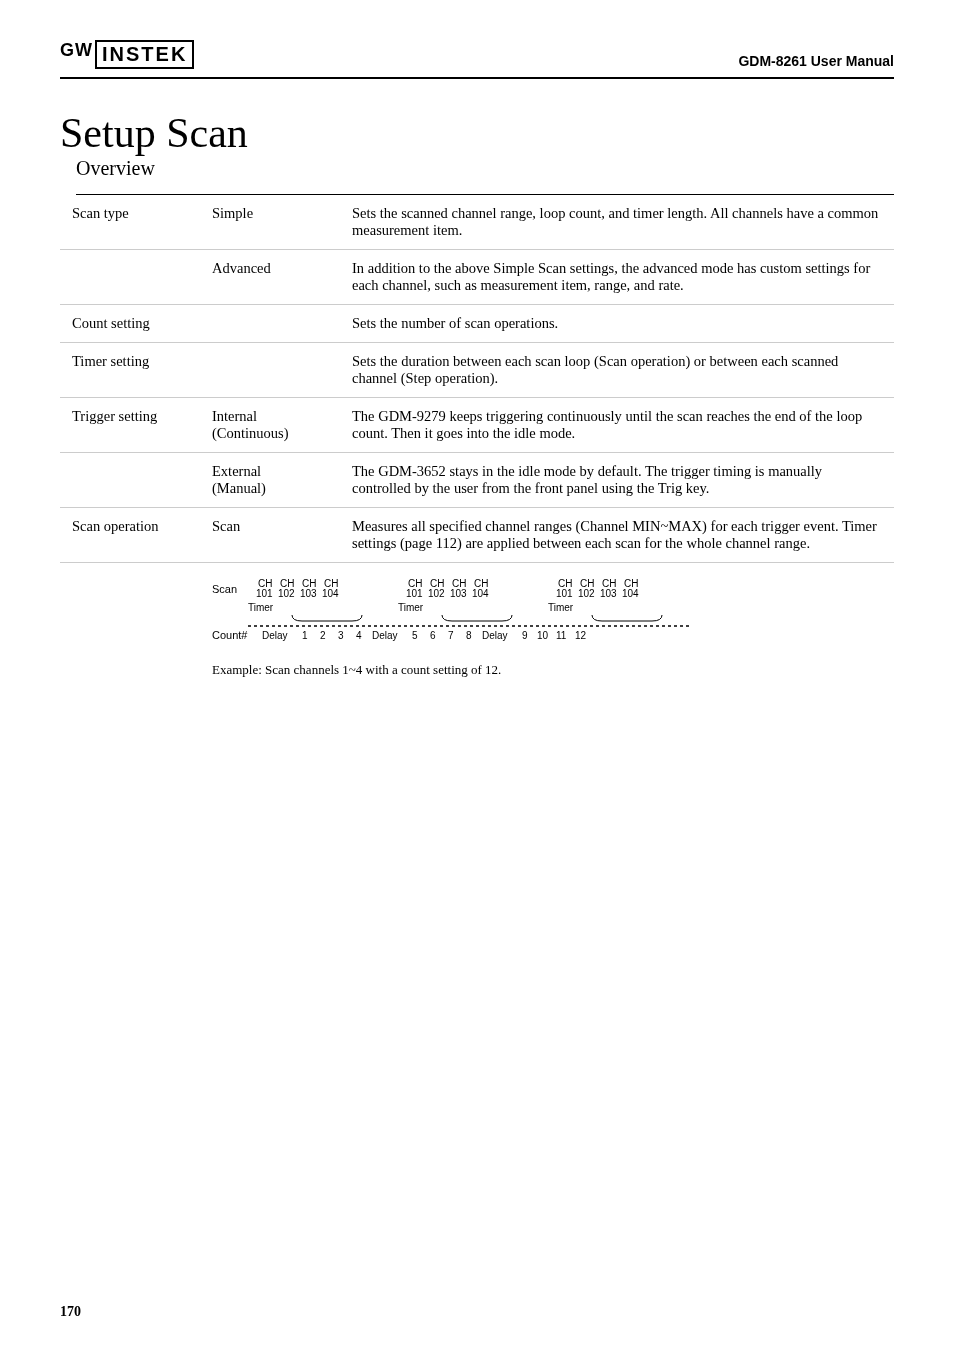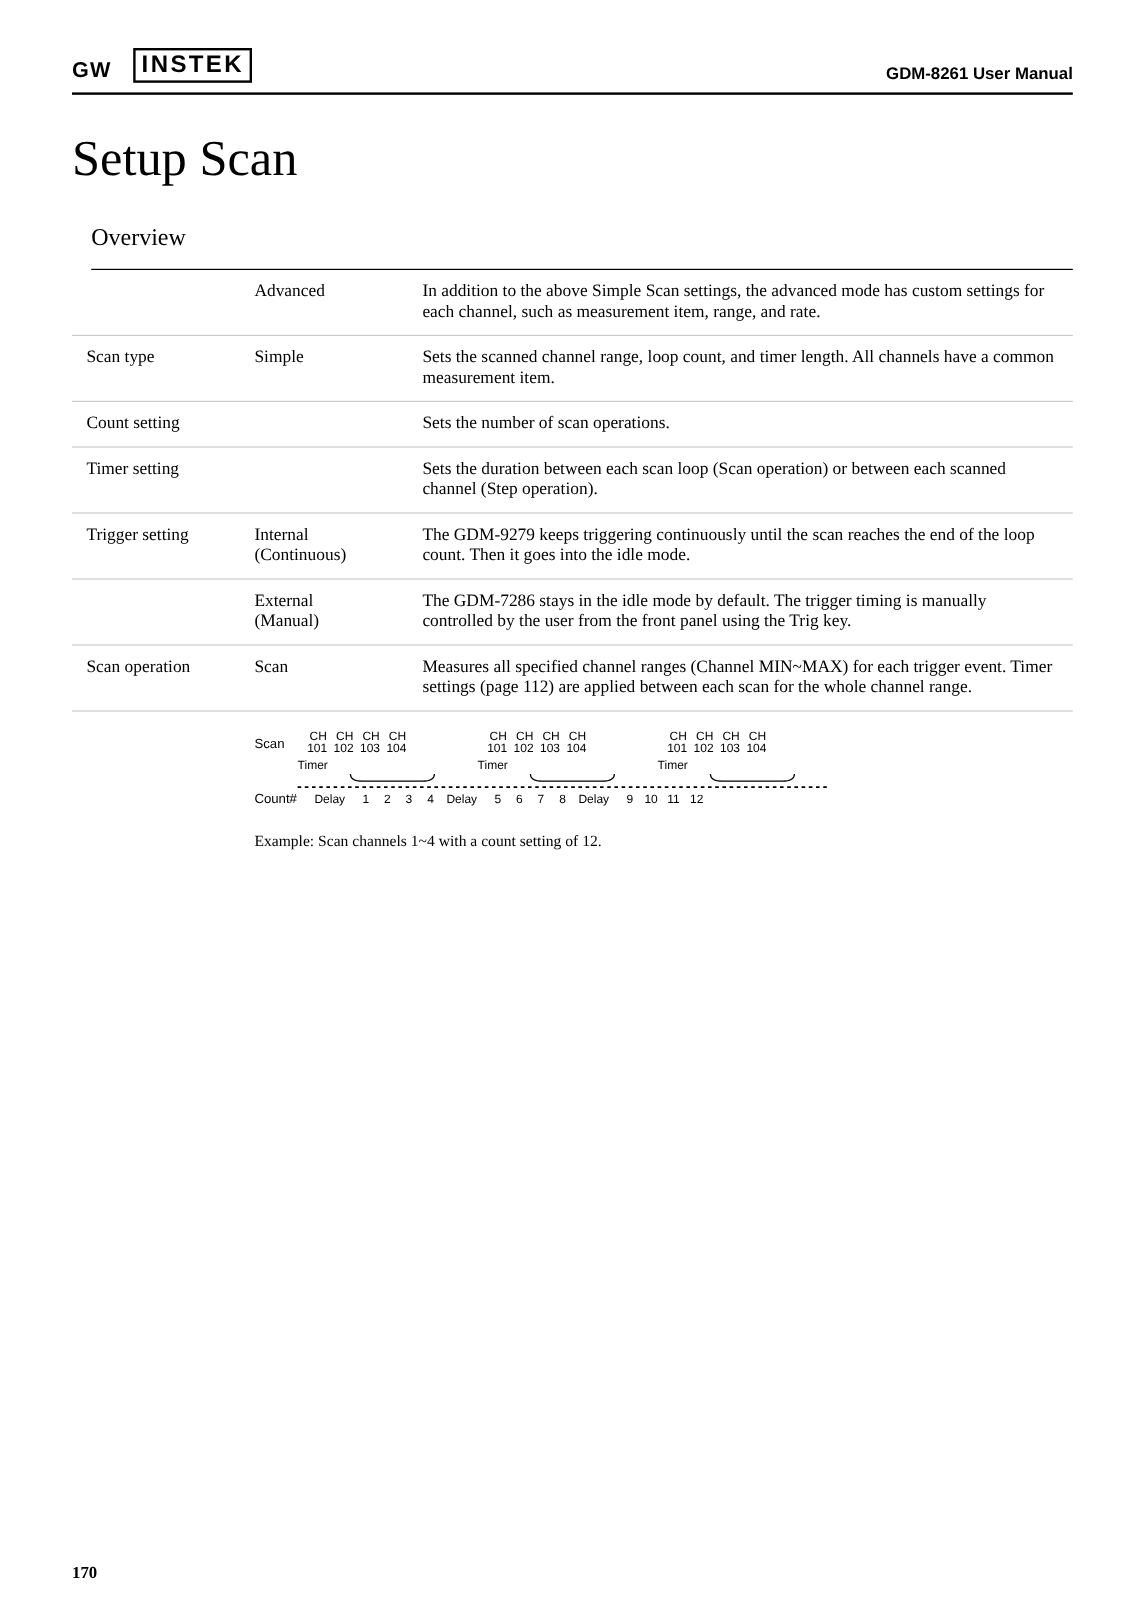--- a/index.html
+++ b/index.html
@@ -28,22 +28,22 @@
       padding-bottom: 8px;
       margin-bottom: 30px;
     }
 
     .header-logo {
       font-family: Arial, sans-serif;
       font-weight: bold;
       font-size: 18px;
       letter-spacing: 1px;
       display: flex;
-      align-items: flex-end;
-      gap: 18px;
+      align-items: flex-start;
+      gap: 2px;
     }
 
     .logo-gw {
       font-size: 18px;
       font-weight: bold;
     }
 
     .logo-box {
       border: 2px solid #000;
       padding: 1px 5px;
@@ -55,21 +55,20 @@
     .header-title {
       font-size: 14px;
       font-weight: bold;
       font-family: Arial, sans-serif;
     }
 
     
     .page-title {
       font-size: 42px;
       font-weight: normal;
-      margin-bottom: 30px;
       font-family: 'Times New Roman', Times, serif;
     }
 
     
     .section-heading {
       font-size: 20px;
       font-weight: normal;
       border-bottom: 1.5px solid #000;
       padding-bottom: 14px;
       margin-bottom: 0;
@@ -146,53 +145,53 @@
   </div>
 
   <h1 class="page-title">Setup Scan</h1>
 
   <h2 class="section-heading">Overview</h2>
 
   <table class="overview-table">
     <tbody>
 
       <tr>
+        <td class="col-term">Scan type</td>
+        <td class="col-subterm">Simple</td>
+        <td class="col-desc">Sets the scanned channel range, loop count, and timer length. All channels have a common measurement item.</td>
+      </tr>
+
+      <tr>
         <td class="col-term"></td>
         <td class="col-subterm">Advanced</td>
         <td class="col-desc">In addition to the above Simple Scan settings, the advanced mode has custom settings for each channel, such as measurement item, range, and rate.</td>
       </tr>
 
       <tr>
-        <td class="col-term">Scan type</td>
-        <td class="col-subterm">Simple</td>
-        <td class="col-desc">Sets the scanned channel range, loop count, and timer length. All channels have a common measurement item.</td>
-      </tr>
-
-      <tr>
         <td class="col-term">Count setting</td>
         <td class="col-subterm"></td>
         <td class="col-desc">Sets the number of scan operations.</td>
       </tr>
 
       <tr>
         <td class="col-term">Timer setting</td>
         <td class="col-subterm"></td>
         <td class="col-desc">Sets the duration between each scan loop (Scan operation) or between each scanned channel (Step operation).</td>
       </tr>
 
       <tr>
         <td class="col-term">Trigger setting</td>
         <td class="col-subterm">Internal<br>(Continuous)</td>
         <td class="col-desc">The GDM-9279 keeps triggering continuously until the scan reaches the end of the loop count. Then it goes into the idle mode.</td>
       </tr>
 
       <tr>
         <td class="col-term"></td>
         <td class="col-subterm">External<br>(Manual)</td>
-        <td class="col-desc">The GDM-7286 stays in the idle mode by default. The trigger timing is manually controlled by the user from the front panel using the Trig key.</td>
+        <td class="col-desc">The GDM-3652 stays in the idle mode by default. The trigger timing is manually controlled by the user from the front panel using the Trig key.</td>
       </tr>
 
       <tr>
         <td class="col-term">Scan operation</td>
         <td class="col-subterm">Scan</td>
         <td class="col-desc">Measures all specified channel ranges (Channel MIN~MAX) for each trigger event. Timer settings (page 112) are applied between each scan for the whole channel range.</td>
       </tr>
 
       <tr class="scan-row">
         <td class="col-term"></td>

